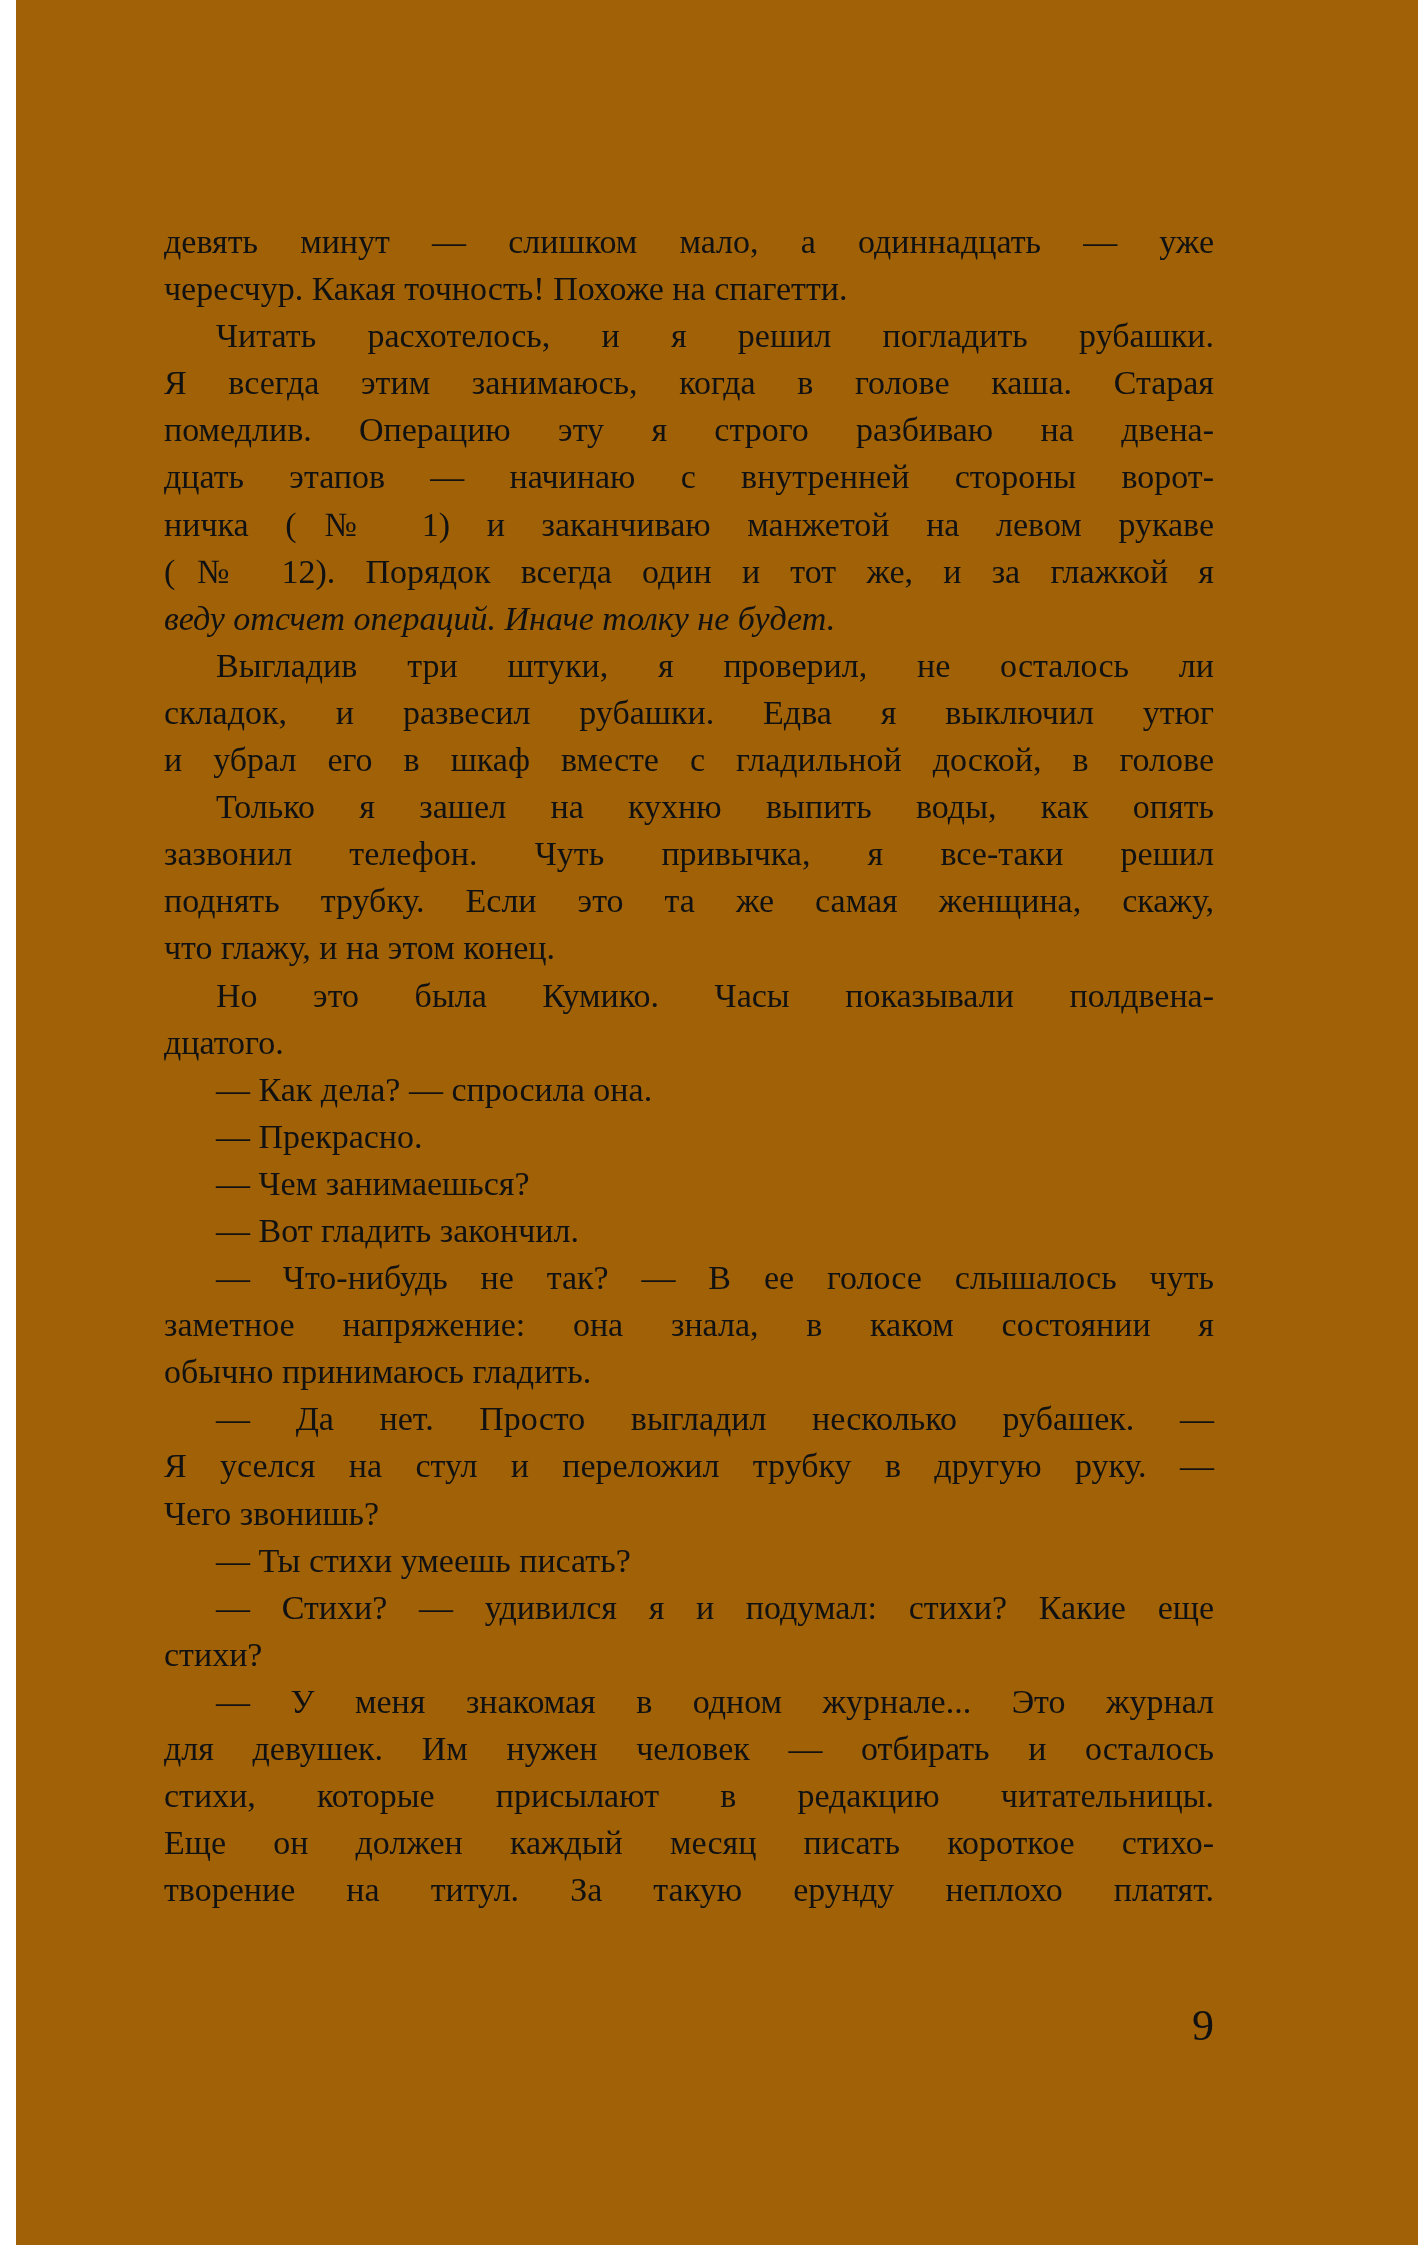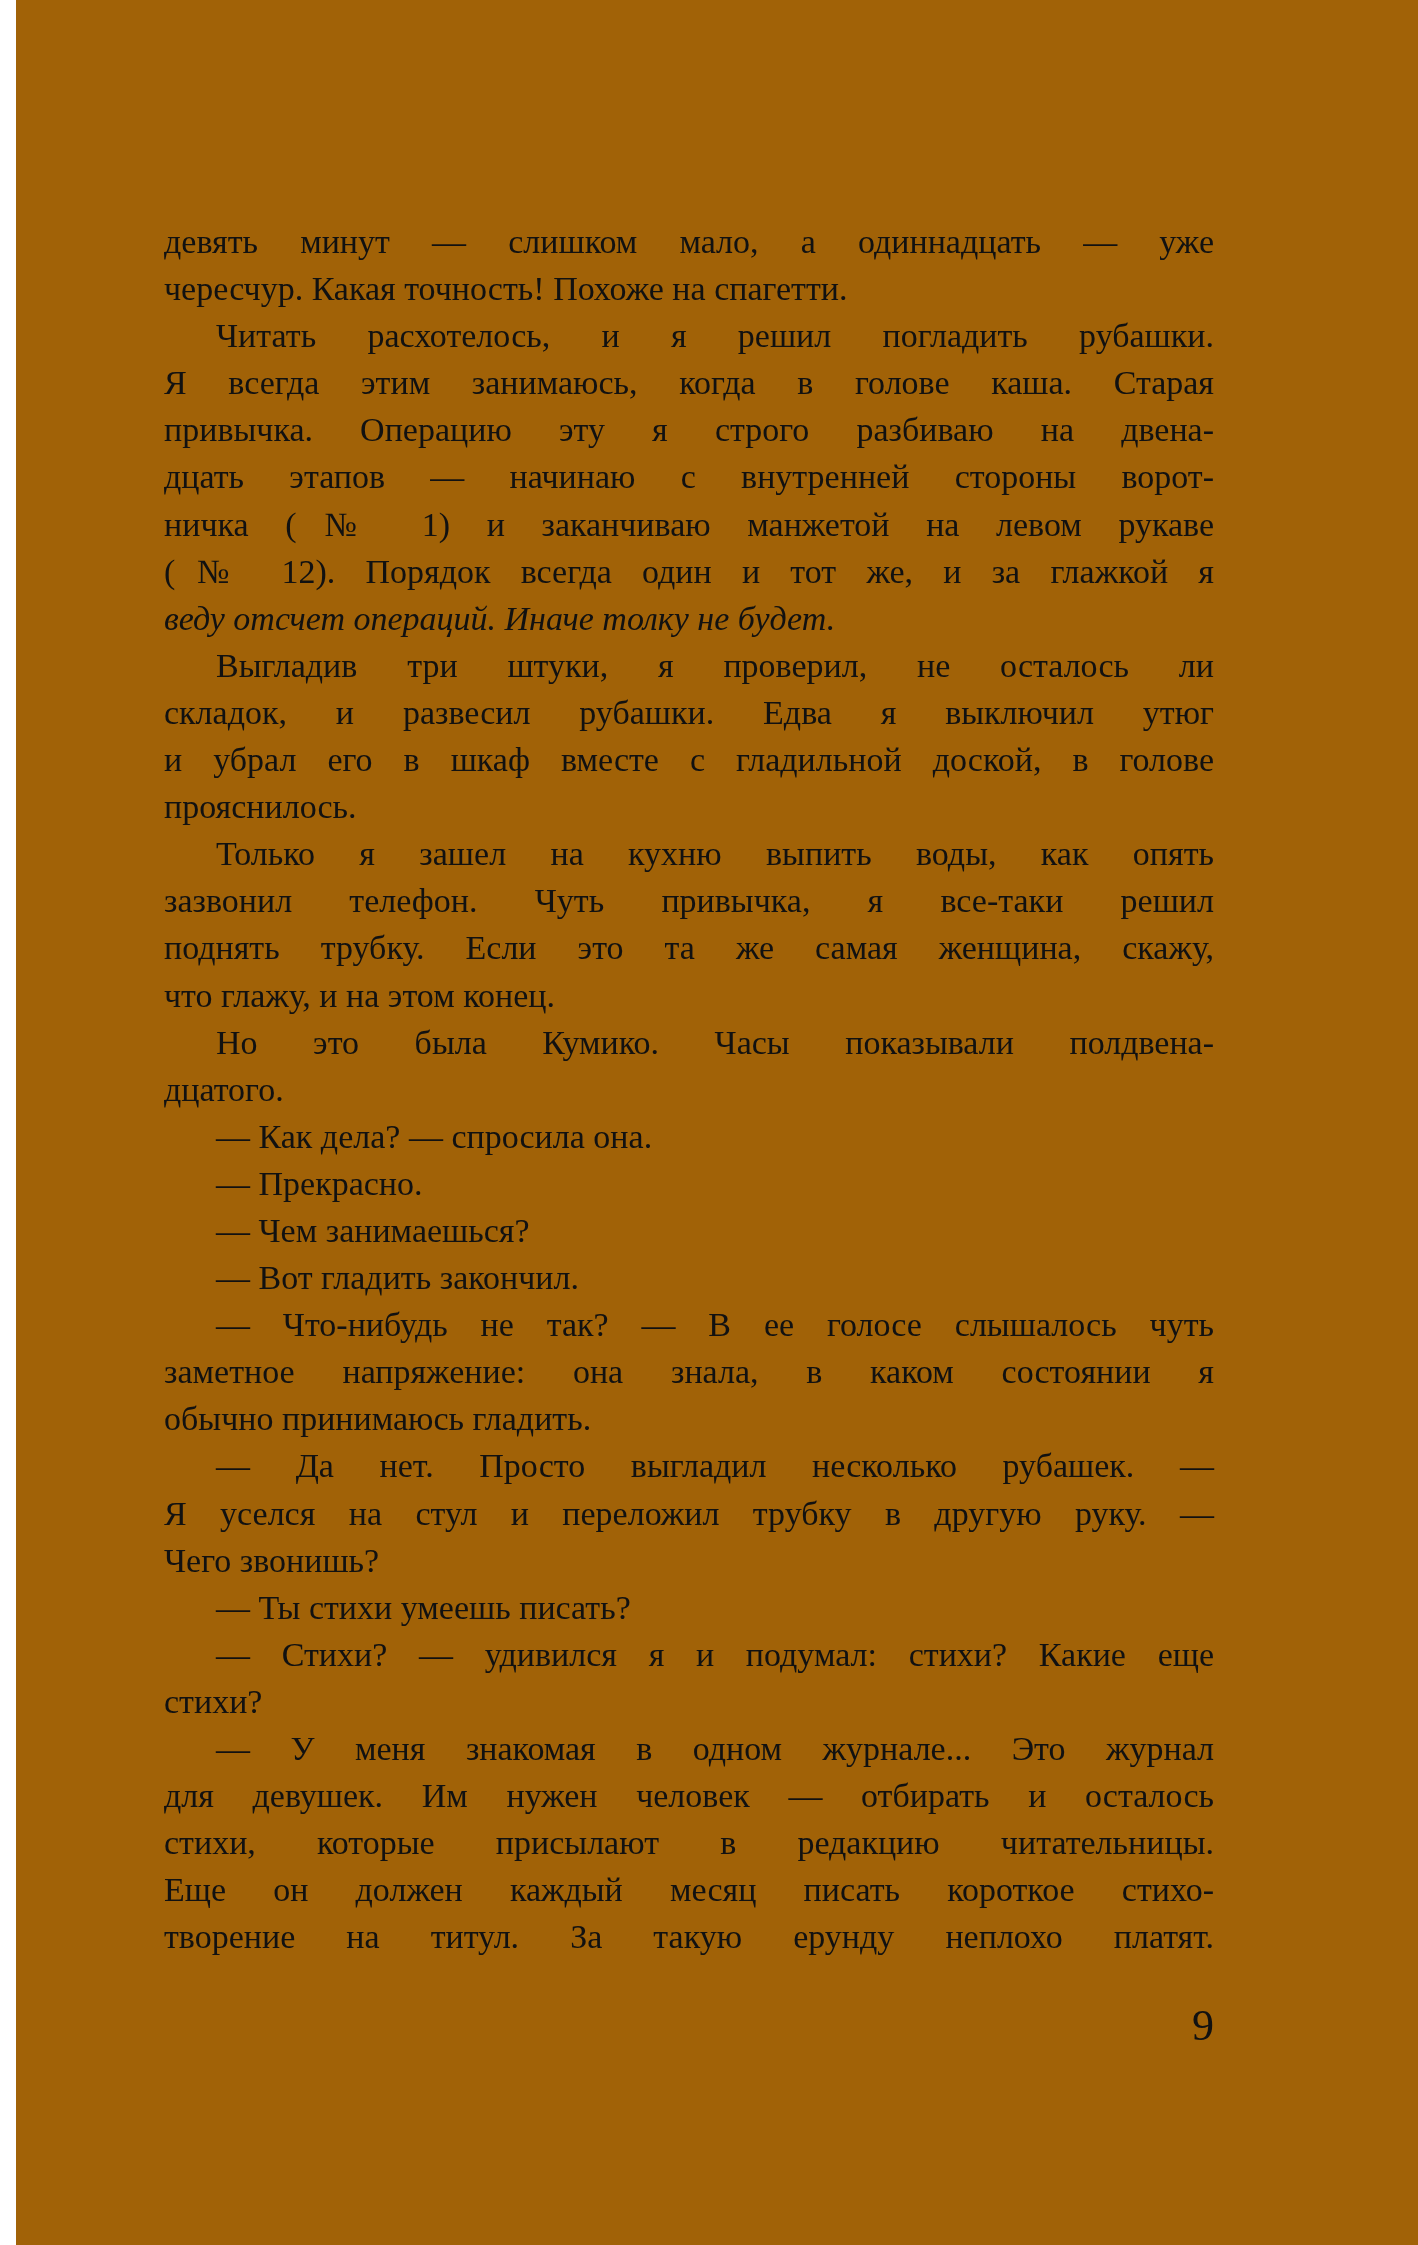--- a/index.html
+++ b/index.html
@@ -75,29 +75,28 @@
   </style>
 </head>
 <body>
 
 <div class="page">
   <div class="text-block" id="text-block">
       <div class="line"><span style="white-space: normal; width: 100%;">девять минут — слишком мало, а одиннадцать — уже</span></div>
       <div class="line last"><span style="white-space: nowrap; width: auto;">чересчур. Какая точность! Похоже на спагетти.</span></div>
       <div class="line indent"><span style="white-space: normal; width: 100%;">Читать расхотелось, и я решил погладить рубашки.</span></div>
       <div class="line"><span style="white-space: normal; width: 100%;">Я всегда этим занимаюсь, когда в голове каша. Старая</span></div>
-      <div class="line"><span style="white-space: normal; width: 100%;">привычка. Операцию эту я строго разбиваю на двена-</span></div>
+      <div class="line"><span style="white-space: normal; width: 100%;">помедлив. Операцию эту я строго разбиваю на двена-</span></div>
       <div class="line"><span style="white-space: normal; width: 100%;">дцать этапов — начинаю с внутренней стороны ворот-</span></div>
       <div class="line"><span style="white-space: normal; width: 100%;">ничка (№ 1) и заканчиваю манжетой на левом рукаве</span></div>
       <div class="line"><span style="white-space: normal; width: 100%;">(№ 12). Порядок всегда один и тот же, и за глажкой я</span></div>
       <div class="line last"><span style="white-space: nowrap; width: auto; font-style: italic;">веду отсчет операций. Иначе толку не будет.</span></div>
       <div class="line indent"><span style="white-space: normal; width: 100%;">Выгладив три штуки, я проверил, не осталось ли</span></div>
       <div class="line"><span style="white-space: normal; width: 100%;">складок, и развесил рубашки. Едва я выключил утюг</span></div>
       <div class="line"><span style="white-space: normal; width: 100%;">и убрал его в шкаф вместе с гладильной доской, в голове</span></div>
-      <div class="line last"><span style="white-space: nowrap; width: auto;">прояснилось.</span></div>
       <div class="line indent"><span style="white-space: normal; width: 100%;">Только я зашел на кухню выпить воды, как опять</span></div>
       <div class="line"><span style="white-space: normal; width: 100%;">зазвонил телефон. Чуть привычка, я все-таки решил</span></div>
       <div class="line"><span style="white-space: normal; width: 100%;">поднять трубку. Если это та же самая женщина, скажу,</span></div>
       <div class="line last"><span style="white-space: nowrap; width: auto;">что глажу, и на этом конец.</span></div>
       <div class="line indent"><span style="white-space: normal; width: 100%;">Но это была Кумико. Часы показывали полдвена-</span></div>
       <div class="line last"><span style="white-space: nowrap; width: auto;">дцатого.</span></div>
       <div class="line indent last"><span style="white-space: nowrap; width: auto;">— Как дела? — спросила она.</span></div>
       <div class="line indent last"><span style="white-space: nowrap; width: auto;">— Прекрасно.</span></div>
       <div class="line indent last"><span style="white-space: nowrap; width: auto;">— Чем занимаешься?</span></div>
       <div class="line indent last"><span style="white-space: nowrap; width: auto;">— Вот гладить закончил.</span></div>

